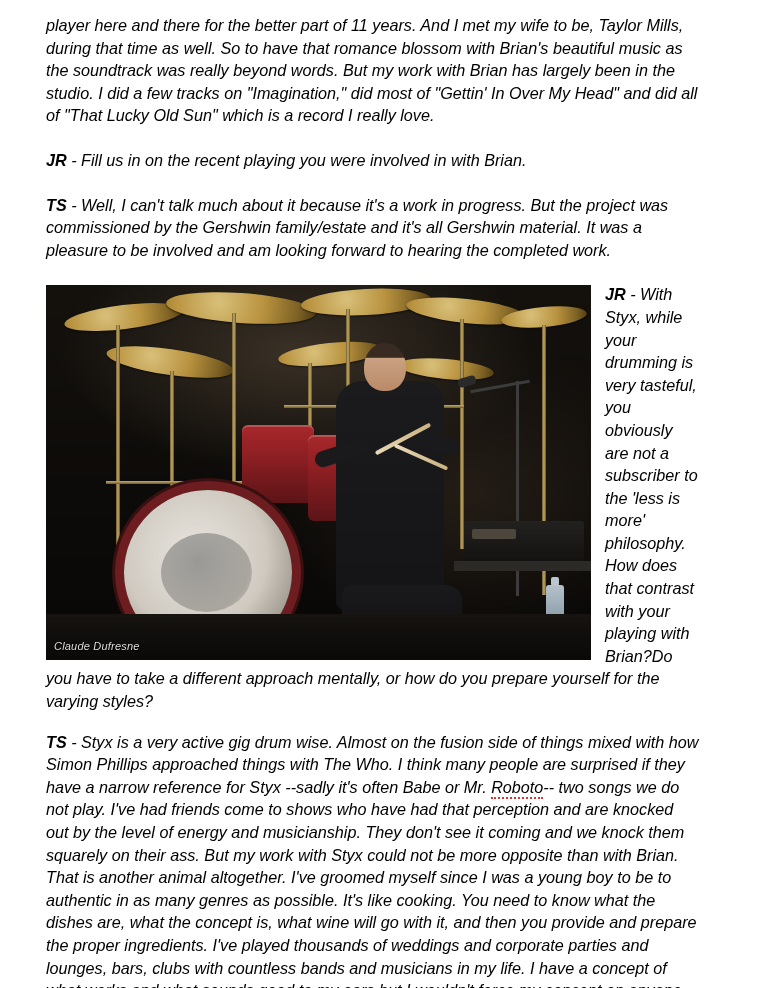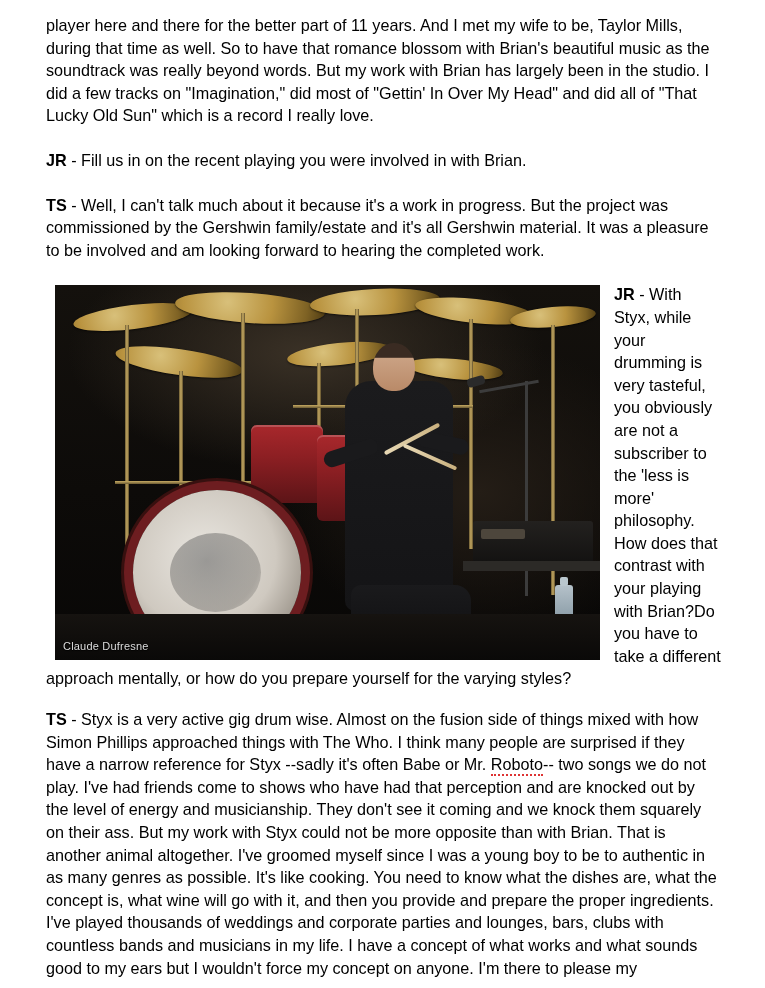--- a/index.html
+++ b/index.html
@@ -12,22 +12,23 @@
     height: 988px;
     font-family: "Liberation Sans", sans-serif;
     color: #000000;
     -webkit-font-smoothing: antialiased;
   }
   .page {
     position: relative;
     width: 765px;
     height: 988px;
     box-sizing: border-box;
-    padding: 14px 44px 0 46px;
+    padding: 14px 66px 0 46px;
     overflow: hidden;
+    font-style: italic;
   }
   p {
     margin: 0 0 0 0;
     font-size: 16.2px;
     line-height: 22.6px;
     text-align: left;
   }
   .para {
     margin-bottom: 22px;
   }
@@ -36,21 +37,21 @@
   }
   
   .figure-block {
     position: relative;
     margin-bottom: 18px;
   }
   .photo {
     float: left;
     width: 545px;
     height: 375px;
-    margin: 2px 14px 4px 9px;
+    margin: 2px 14px 4px 0;
     position: relative;
     overflow: hidden;
     background: #4d7c0f;
   }
   .wrap-text {
     font-size: 16.2px;
     line-height: 22.6px;
   }
   .clearfix::after {
     content: "";

